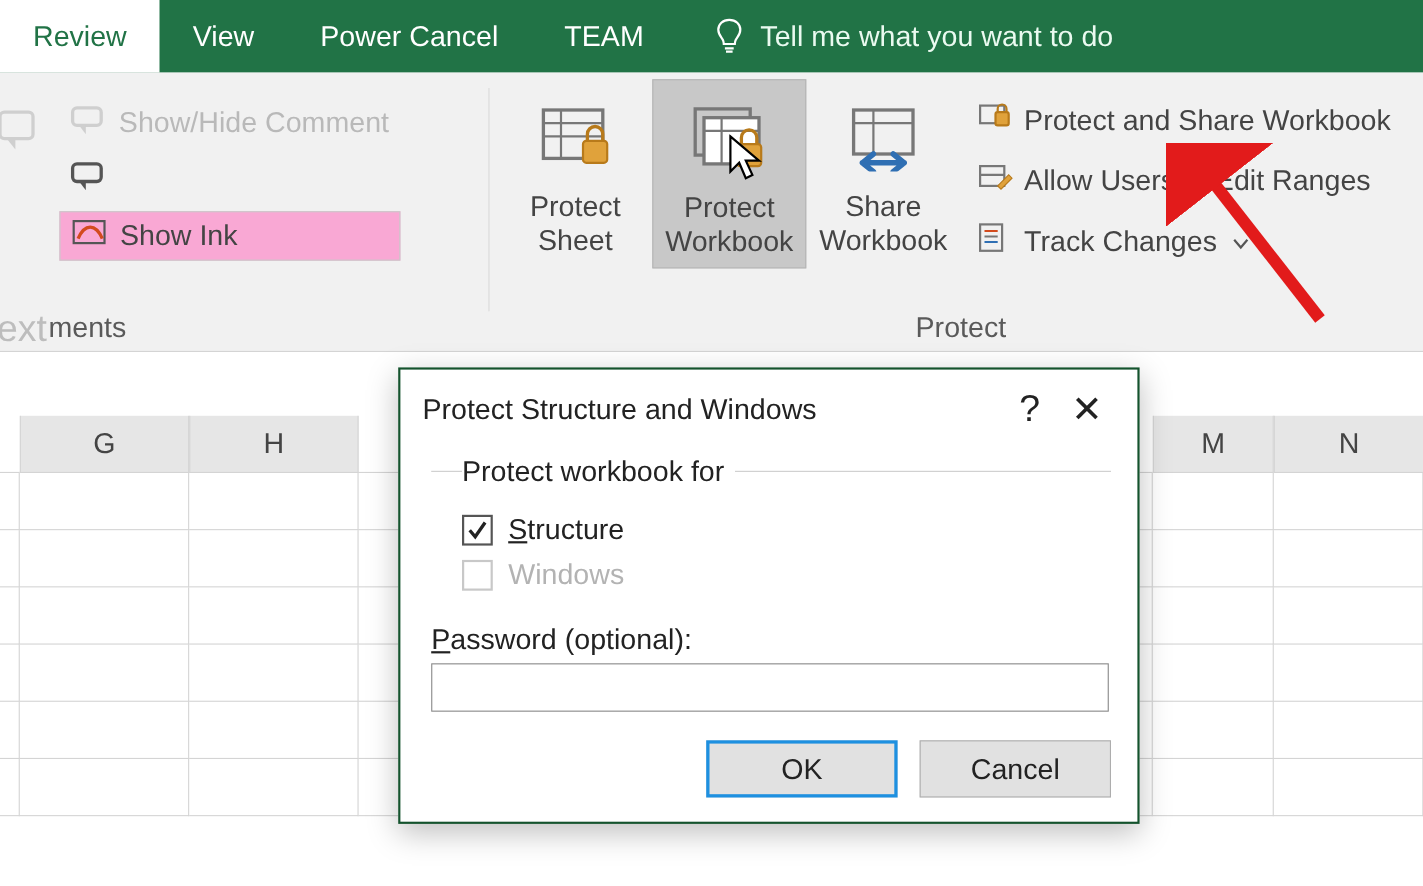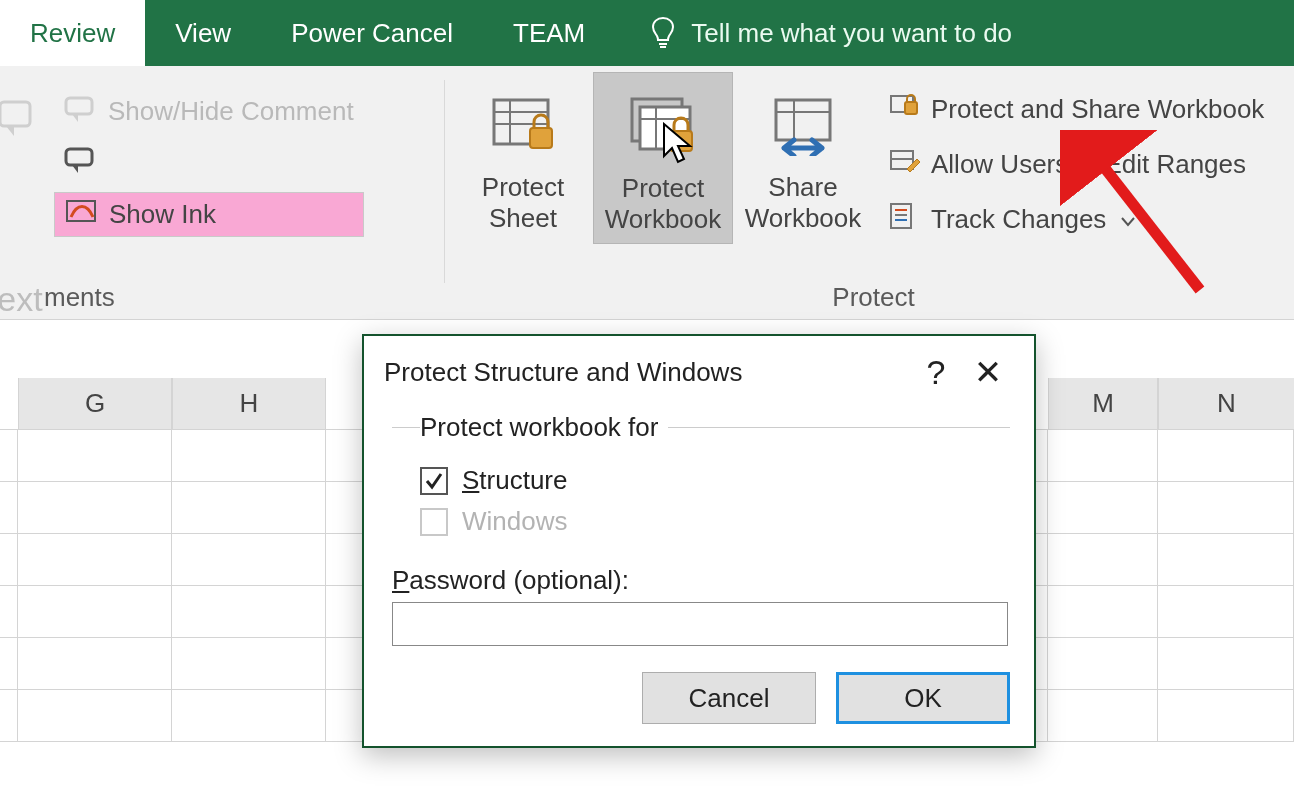--- a/index.html
+++ b/index.html
@@ -537,17 +537,17 @@
       <div class="chk-row">
         <span class="chkbox disabled"></span>
         <span class="chk-label disabled">Windows</span>
       </div>
     </fieldset>
 
     <div class="pw-label"><span class="ul">P</span><span>assword (optional):</span></div>
     <input class="pw-input" type="password" value="" style="">
 
     <div class="dialog-buttons">
+      <div class="btn default">OK</div>
       <div class="btn">Cancel</div>
-      <div class="btn default">OK</div>
     </div>
   </div>
 </div>
 
 </body></html>

